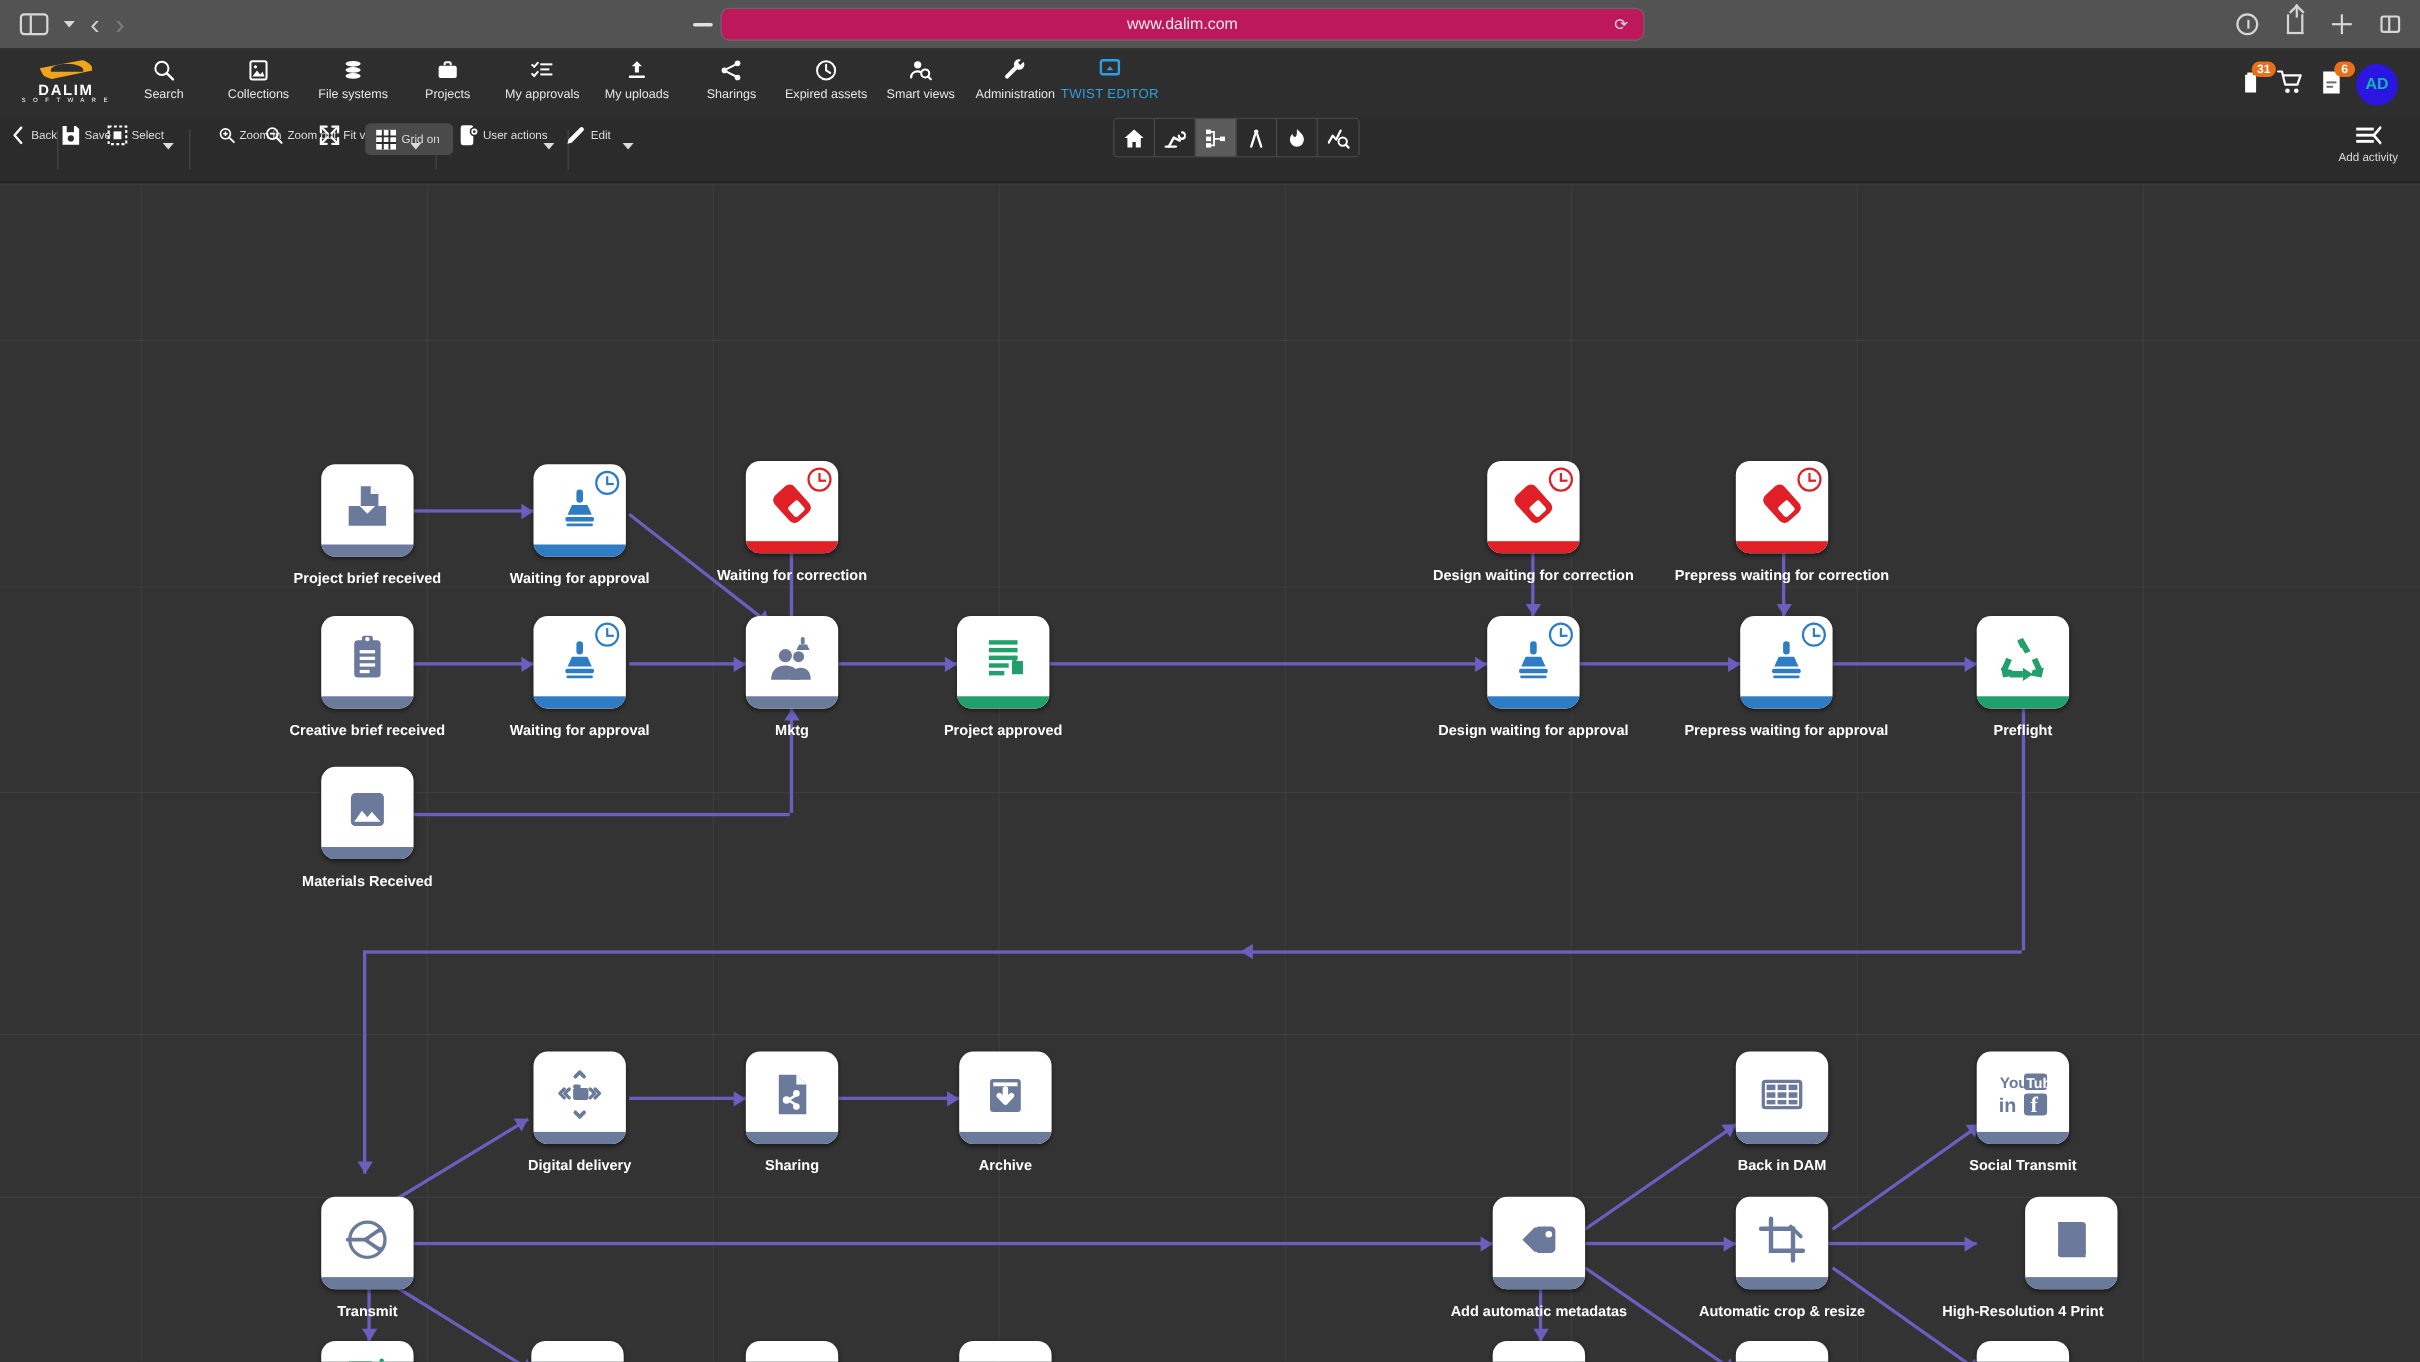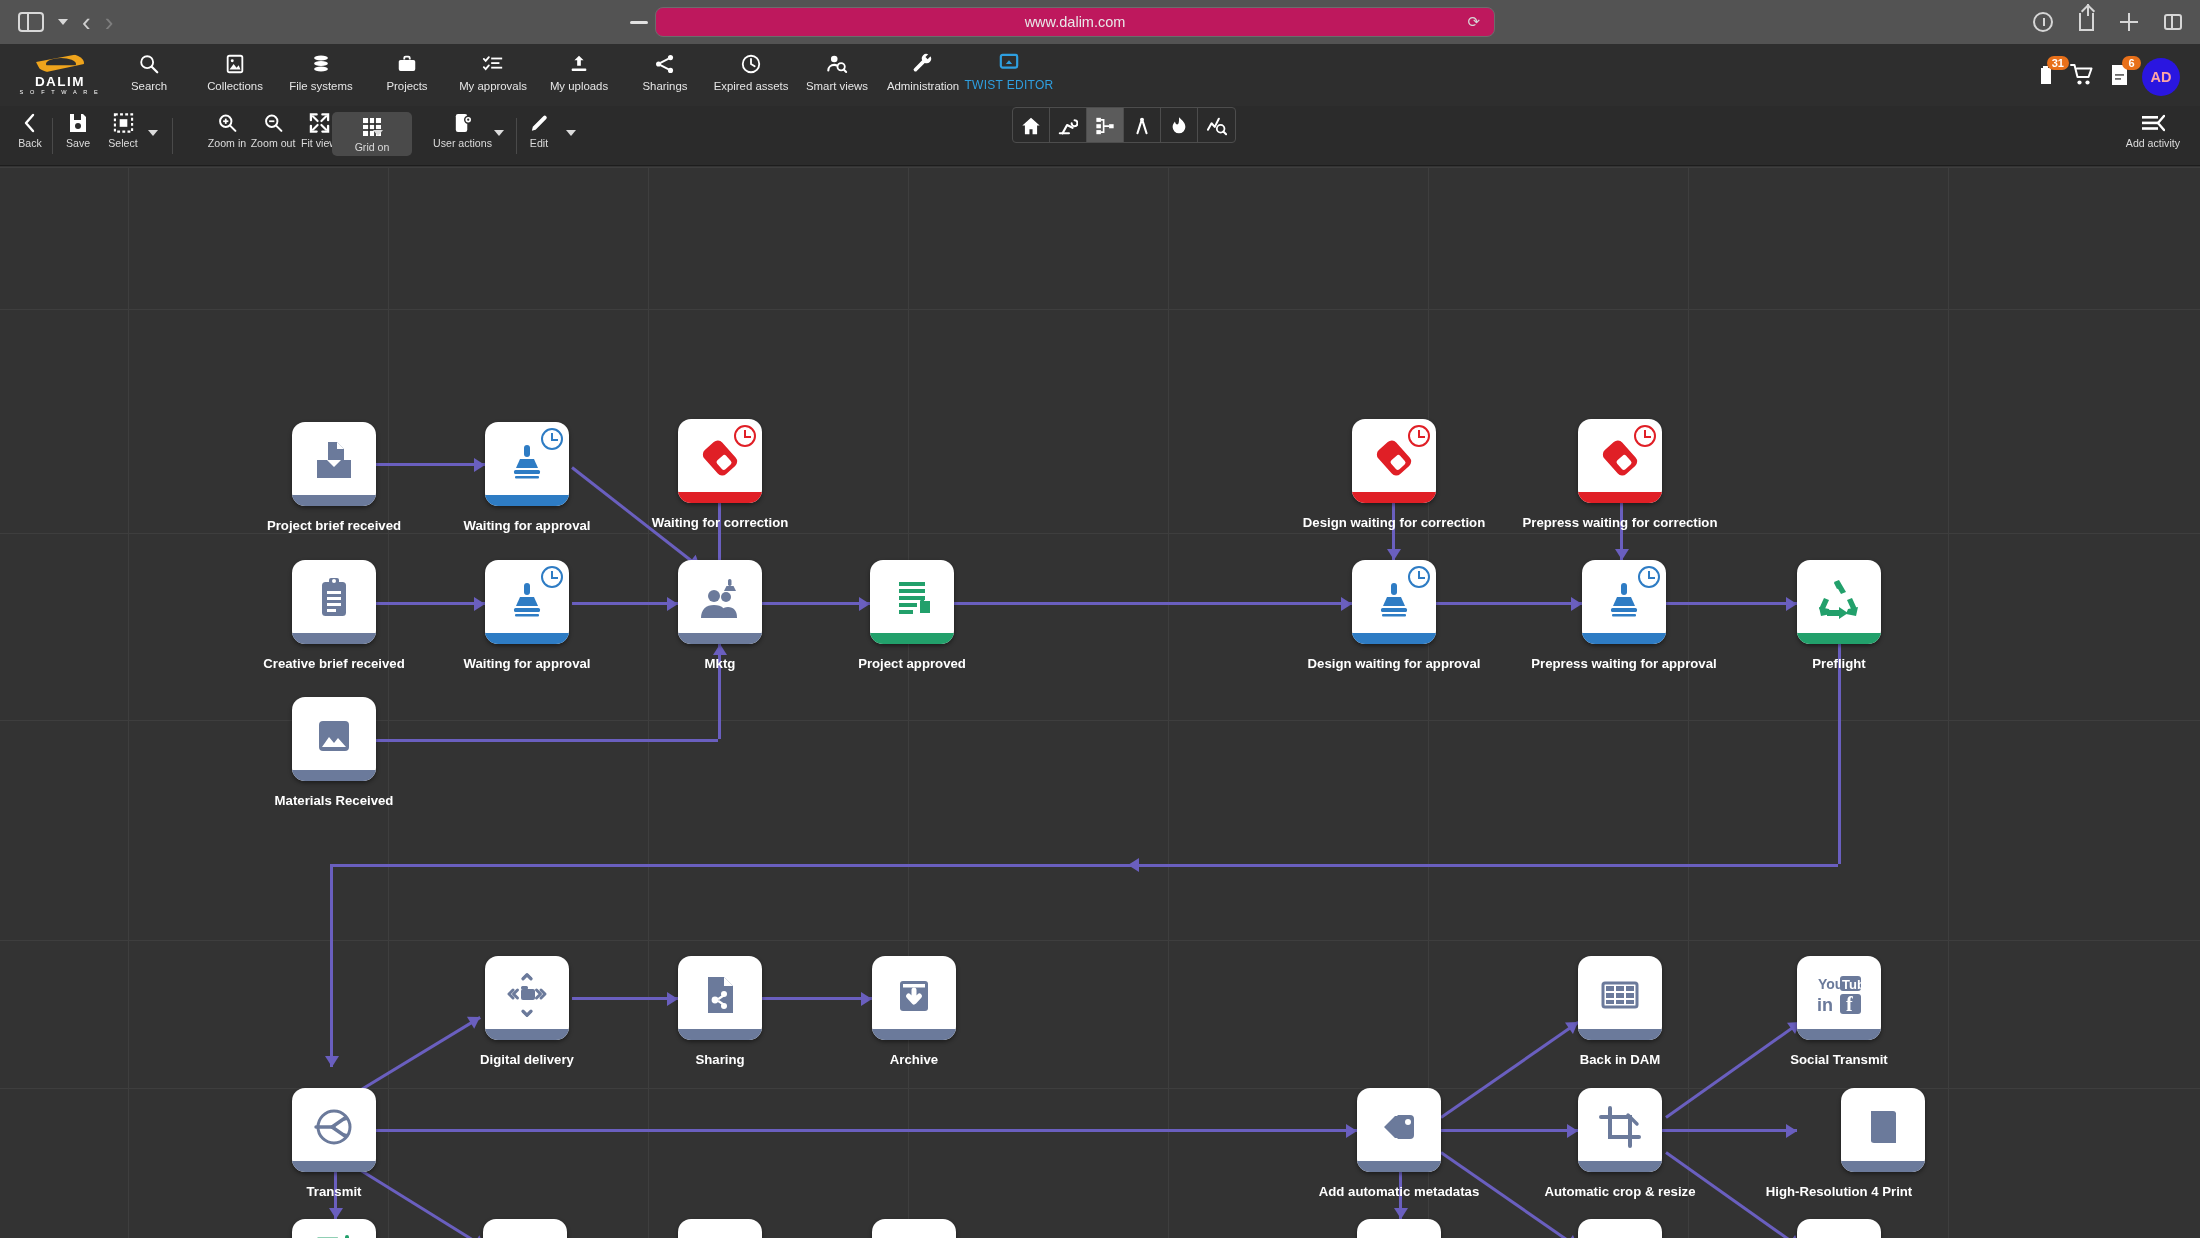--- a/index.html
+++ b/index.html
@@ -46,27 +46,27 @@
   .logo-txt{ color:#fff; font-size:13.5px; letter-spacing:1.5px; font-weight:700; line-height:1.05;}
   .logo-sub{ color:#fff; font-size:5.6px; letter-spacing:2.6px;}
   .navitem{ width:86px; padding-top:9px; display:flex; flex-direction:column; align-items:center;
     gap:5px; cursor:pointer;}
   .navitem .lbl{ color:#e6e6e6; font-size:11.4px; white-space:nowrap;}
   .navitem.twist .lbl{ color:#2e9fe0; font-size:12px; letter-spacing:.3px;}
   .navitem svg{ display:block;}
   .nav-right{ position:absolute; right:20px; top:14px; display:flex; align-items:center; gap:12px;}
   .badge{ position:absolute; top:-7px; right:-11px; background:#e8701a; color:#fff;
     font-size:11px; border-radius:10px; padding:1px 5px; min-width:19px; text-align:center; font-weight:600;}
-  .avatar{ width:38px;height:38px;border-radius:50%; background:#2a16e0; color:#fca5a5;
+  .avatar{ width:38px;height:38px;border-radius:50%; background:#2a16e0; color:#14b8a6;
     display:flex;align-items:center;justify-content:center;font-size:14.5px;font-weight:600;}
 
   
   .toolbar{ position:absolute; top:106px; left:0; width:2200px; height:60px; background:#2b2b2b;
     border-bottom:1px solid #1d1d1d;}
-  .tb-item{ position:absolute; top:6px; display:flex; flex-direction:column; align-items:center;
+  .tb-item{ position:absolute; top:6px; display:flex; flex-direction:row; align-items:center;
     gap:3px; cursor:pointer; }
   .tb-item .lbl{ color:#dcdcdc; font-size:10.6px; white-space:nowrap;}
   .tb-sep{ position:absolute; top:12px; width:1px; height:36px; background:#4a4a4a;}
   .tb-chev{ position:absolute; top:24px; width:0;height:0;
     border-left:5px solid transparent;border-right:5px solid transparent;border-top:6px solid #dcdcdc; cursor:pointer;}
   .tb-active{ background:#4a4a4a; border-radius:5px; padding:4px 8px 3px; }
   .centergroup{ position:absolute; left:1012px; top:107px; height:36px; display:flex;
     border:1px solid #4d4d4d; border-radius:4px; overflow:hidden;}
   .cg-btn{ width:37px; height:36px; display:flex; align-items:center; justify-content:center;
     border-right:1px solid #4d4d4d; cursor:pointer;}

